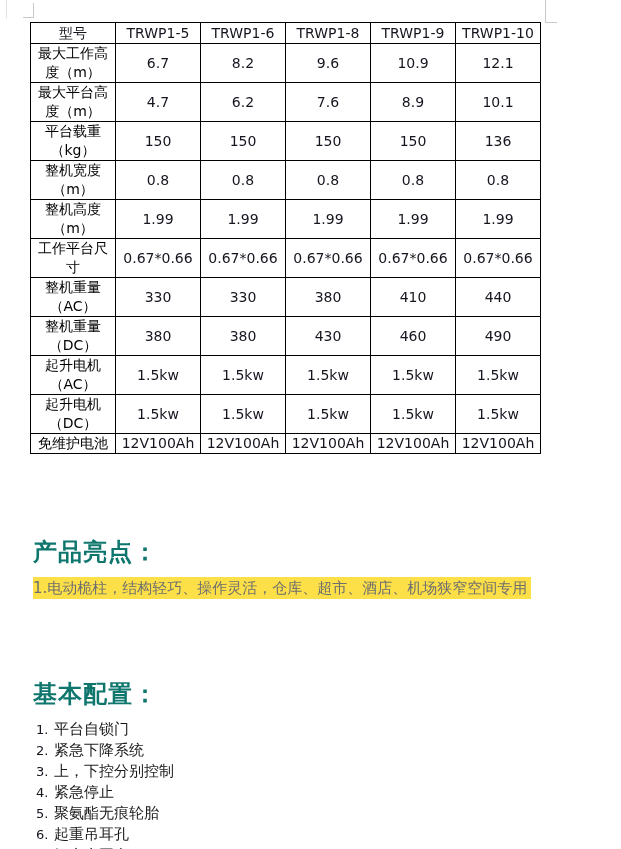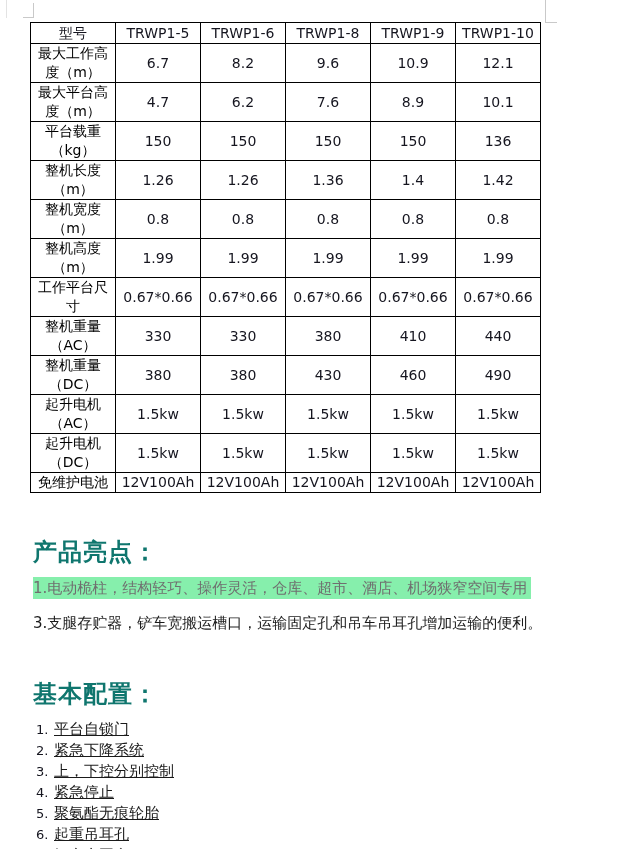--- a/index.html
+++ b/index.html
@@ -51,34 +51,34 @@
     color: #0f766e; letter-spacing: 1px;
   }
   .h-items { margin-top: 14px; }
   .h-item {
     font-size: 15px; line-height: 22px;
     margin-bottom: 13px; color: #1a1a1a;
     white-space: nowrap;
   }
   .h-item.highlighted {
     display: inline-block;
-    background: #86efac; color: #6f6f6f;
+    background: #fde047; color: #6f6f6f;
     padding-right: 4px;
   }
   .h-item-wrap { min-height: 35px; }
   .cfg-list { margin-top: 14px; list-style: none; }
   .cfg-item {
     font-size: 15px; line-height: 20px; color: #1a1a1a;
     display: flex; align-items: baseline;
   }
   .cfg-num {
     display: inline-block; width: 18px; margin-left: 3px;
     font-size: 13px; color: #15151f; flex: none;
   }
-  .cfg-text { display: inline-block; text-decoration: underline; }
+  .cfg-text { display: inline-block; }
 </style>
 </head>
 <body>
 
 <div class="page">
 
   <div class="mark edge m-edge"></div>
   <div class="mark m-tl-v"></div>
   <div class="mark m-tl-h"></div>
   <div class="mark m-tr-v"></div>
@@ -114,28 +114,20 @@
         </tr>
         <tr>
           <td class="row-label">平台载重（kg）</td>
           <td>150</td>
           <td>150</td>
           <td>150</td>
           <td>150</td>
           <td>136</td>
         </tr>
         <tr>
-          <td class="row-label">整机长度（m）</td>
-          <td>1.26</td>
-          <td>1.26</td>
-          <td>1.36</td>
-          <td>1.4</td>
-          <td>1.42</td>
-        </tr>
-        <tr>
           <td class="row-label">整机宽度（m）</td>
           <td>0.8</td>
           <td>0.8</td>
           <td>0.8</td>
           <td>0.8</td>
           <td>0.8</td>
         </tr>
         <tr>
           <td class="row-label">整机高度（m）</td>
           <td>1.99</td>
@@ -192,23 +184,20 @@
           <td>12V100Ah</td>
           <td>12V100Ah</td>
         </tr>
       </tbody>
   </table>
 
   <div class="section sec-highlights">
     <div class="sec-heading">产品亮点：</div>
     <div class="h-items" id="highlight-items">
         <div class="h-item-wrap"><div class="h-item highlighted">1.电动桅柱，结构轻巧、操作灵活，仓库、超市、酒店、机场狭窄空间专用</div></div>
-        <div class="h-item-wrap">
-          <div class="h-item">3.支腿存贮器，铲车宽搬运槽口，运输固定孔和吊车吊耳孔增加运输的便利。</div>
-        </div>
       </div>
   </div>
 
   <div class="section sec-config">
     <div class="sec-heading">基本配置：</div>
     <ol class="cfg-list" id="config-list">
         <li class="cfg-item">
           <span class="cfg-num">1.</span>
           <span class="cfg-text">平台自锁门</span>
         </li>

